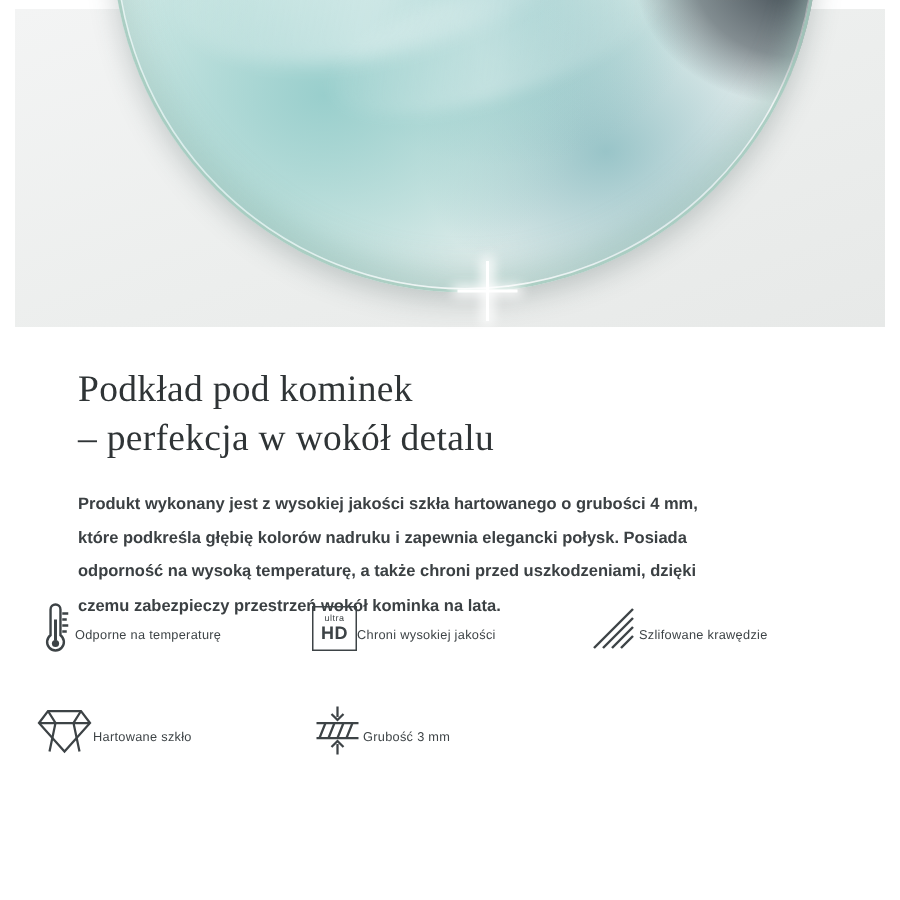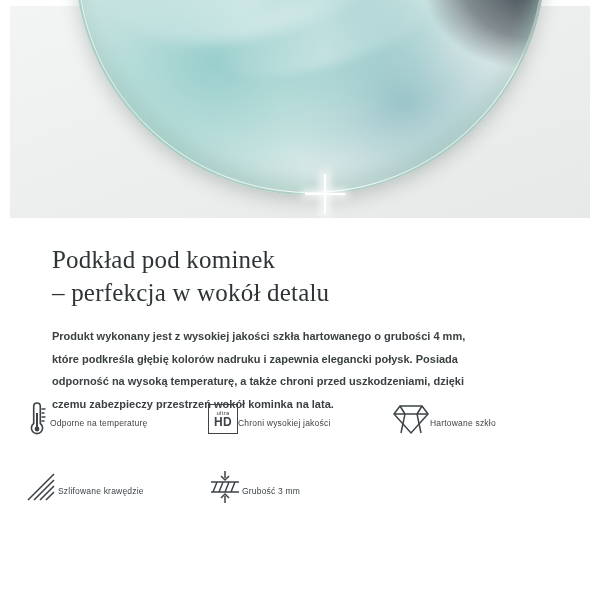--- a/index.html
+++ b/index.html
@@ -246,42 +246,42 @@
           <span class="u">ultra</span>
           <span class="hd">HD</span>
         </div>
       </div>
       <div class="feature-label">Chroni wysokiej jakości</div>
     </div>
 
 
     <div class="feature">
       <div class="feature-icon">
-        <svg width="38" height="34" viewBox="0 0 38 34" fill="none" stroke="#3d4346" stroke-width="1.5">
-          <path d="M8 4h22l6 8-17 19L2 12 8 4z"></path>
-          <path d="M2 12h34M8 4l5 8-4 19M30 4l-5 8 4 19M13 12h12"></path>
-        </svg>
-      </div>
-      <div class="feature-label">Hartowane szkło</div>
-    </div>
-
-    <div class="feature">
-      <div class="feature-icon">
         <svg width="34" height="34" viewBox="0 0 34 34" fill="none" stroke="#3d4346" stroke-width="1.6">
           <path d="M4 30 30 4"></path>
           <path d="M10 30 30 10"></path>
           <path d="M16 30 30 16"></path>
           <path d="M22 30 30 22"></path>
         </svg>
       </div>
       <div class="feature-label">Szlifowane krawędzie</div>
     </div>
 
     <div class="feature">
       <div class="feature-icon">
+        <svg width="38" height="34" viewBox="0 0 38 34" fill="none" stroke="#3d4346" stroke-width="1.5">
+          <path d="M8 4h22l6 8-17 19L2 12 8 4z"></path>
+          <path d="M2 12h34M8 4l5 8-4 19M30 4l-5 8 4 19M13 12h12"></path>
+        </svg>
+      </div>
+      <div class="feature-label">Hartowane szkło</div>
+    </div>
+
+    <div class="feature">
+      <div class="feature-icon">
         <svg width="34" height="36" viewBox="0 0 34 36" fill="none" stroke="#3d4346" stroke-width="1.5">
           <path d="M17 2v7M13 7l4 4 4-4"></path>
           <path d="M3 13h28M3 23h28"></path>
           <path d="M5 23 9 13M11 23 15 13M17 23 21 13M23 23 27 13"></path>
           <path d="M17 34v-7M13 29l4-4 4 4"></path>
         </svg>
       </div>
       <div class="feature-label">Grubość 3 mm</div>
     </div>
 

